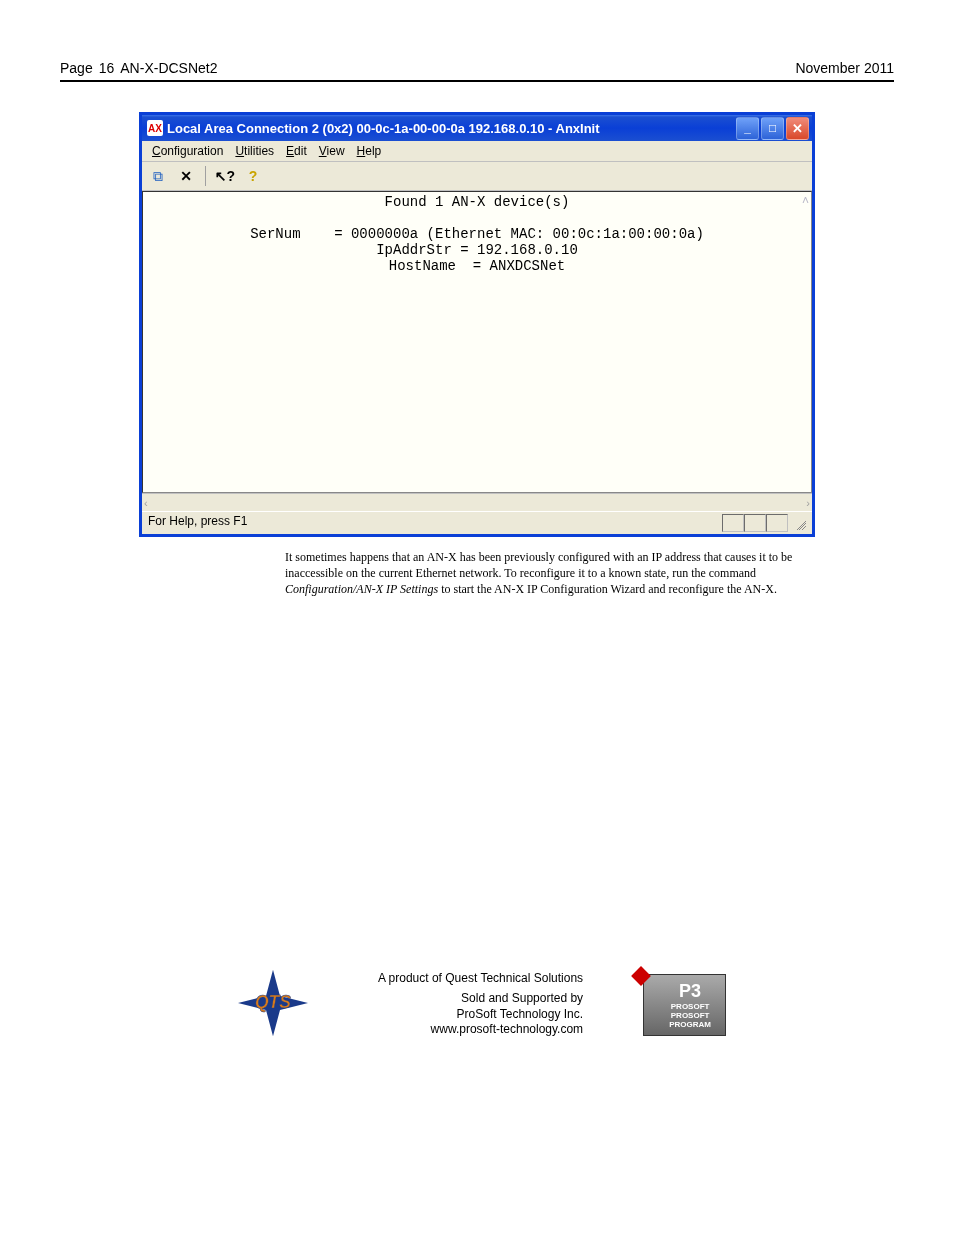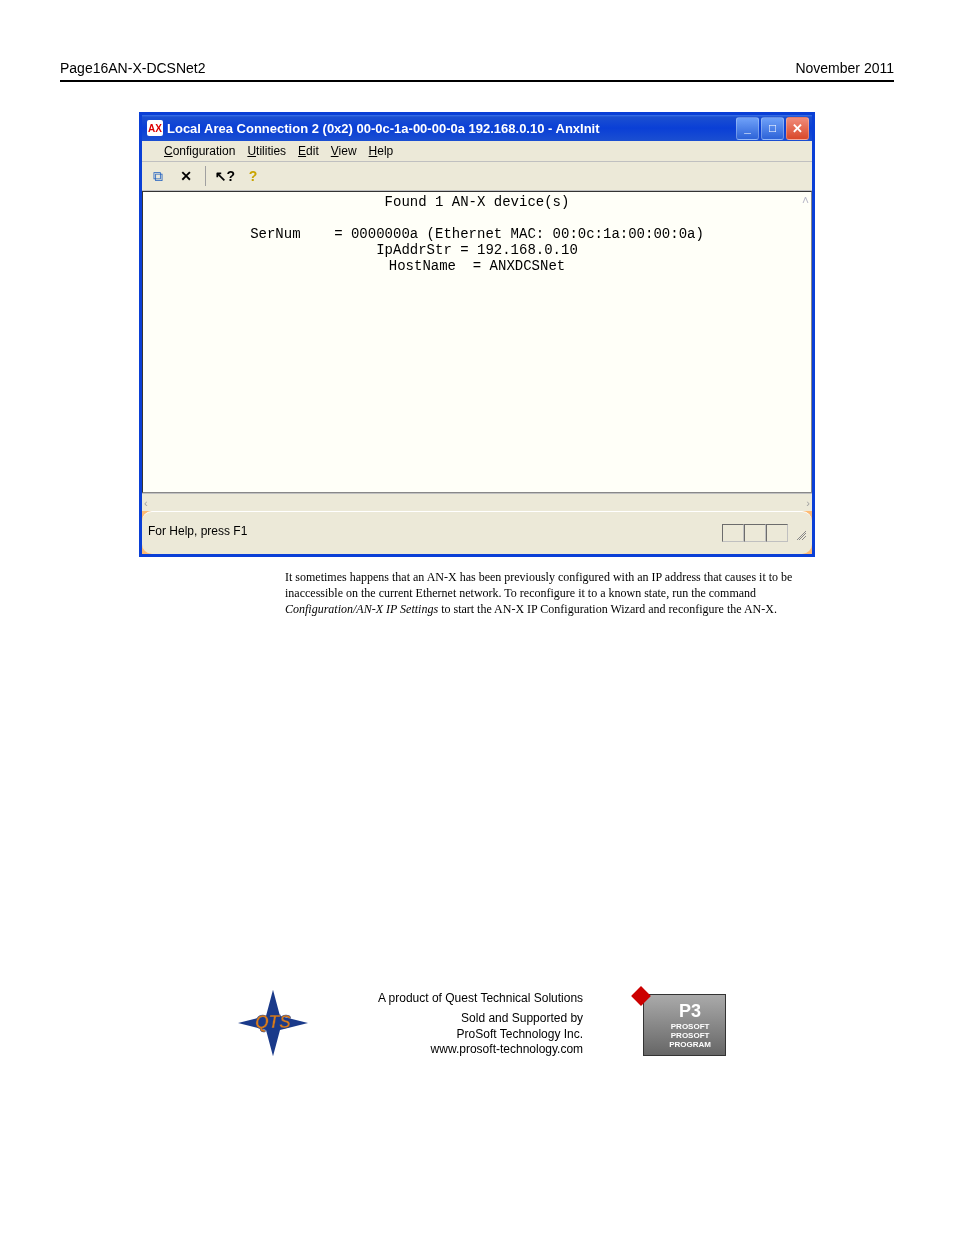--- a/index.html
+++ b/index.html
@@ -14,21 +14,21 @@
     box-sizing: border-box;
   }
   .header-row {
     display: flex;
     justify-content: space-between;
     font-size: 14px;
     border-bottom: 2px solid #000;
     padding-bottom: 4px;
     margin-bottom: 30px;
   }
-  .header-left { display: flex; gap: 0; }
+  .header-left { display: flex; gap: 6px; }
   .screenshot {
     margin: 10px auto;
     width: 670px;
     border: 3px solid #0a3fd6;
     background: #fdba74;
     font-size: 0;
   }
   .titlebar {
     background: linear-gradient(to bottom, #3a73e8 0%, #1b4fd1 8%, #0a3fd6 50%, #1b4fd1 100%);
     color: #fff;
@@ -56,21 +56,21 @@
     display:flex; align-items:center; justify-content:center;
     font-family: Arial; font-size: 12px; font-weight:bold;
   }
   .tb-min, .tb-max { background: linear-gradient(#6fa1f8,#2d63d8); color:#fff; }
   .tb-close { background: linear-gradient(#f08b7a,#d9482a); color:#fff; font-size:13px; }
   .menubar {
     background: #ece9d8;
     font-size: 12px;
     display: flex;
     gap: 12px;
-    padding: 3px 22px;
+    padding: 3px 10px;
     border-bottom: 1px solid #c0c0c0;
   }
   .menu-item { cursor: default; }
   .menu-item .ul { text-decoration: underline; }
   .toolbar {
     background: #ece9d8;
     padding: 3px 5px;
     border-bottom: 1px solid #c0c0c0;
     display:flex; gap:6px; align-items:center;
     font-size: 14px;
@@ -110,24 +110,23 @@
     background:#ece9d8;
     height:17px;
     display:flex; align-items:center; justify-content:space-between;
     border-top:1px solid #c0c0c0;
     padding:0 2px;
     font-size:11px; color:#a0a0a0;
   }
   .statusbar {
     background:#ece9d8;
     font-size:12px;
-    padding:12px 6px;
+    padding:2px 6px;
     display:flex;
     border-top:1px solid #fff;
-    border-radius:10px;
   }
   .statusbar-text { flex:1; }
   .status-panes { display:flex; gap:0; }
   .status-pane {
     width:20px; height:16px; border:1px inset #c0c0c0;
   }
   .grip {
     width:16px; height:16px; margin-left:2px;
     background:
       linear-gradient(135deg, transparent 70%, #888 70%, #888 72%, transparent 72%),

